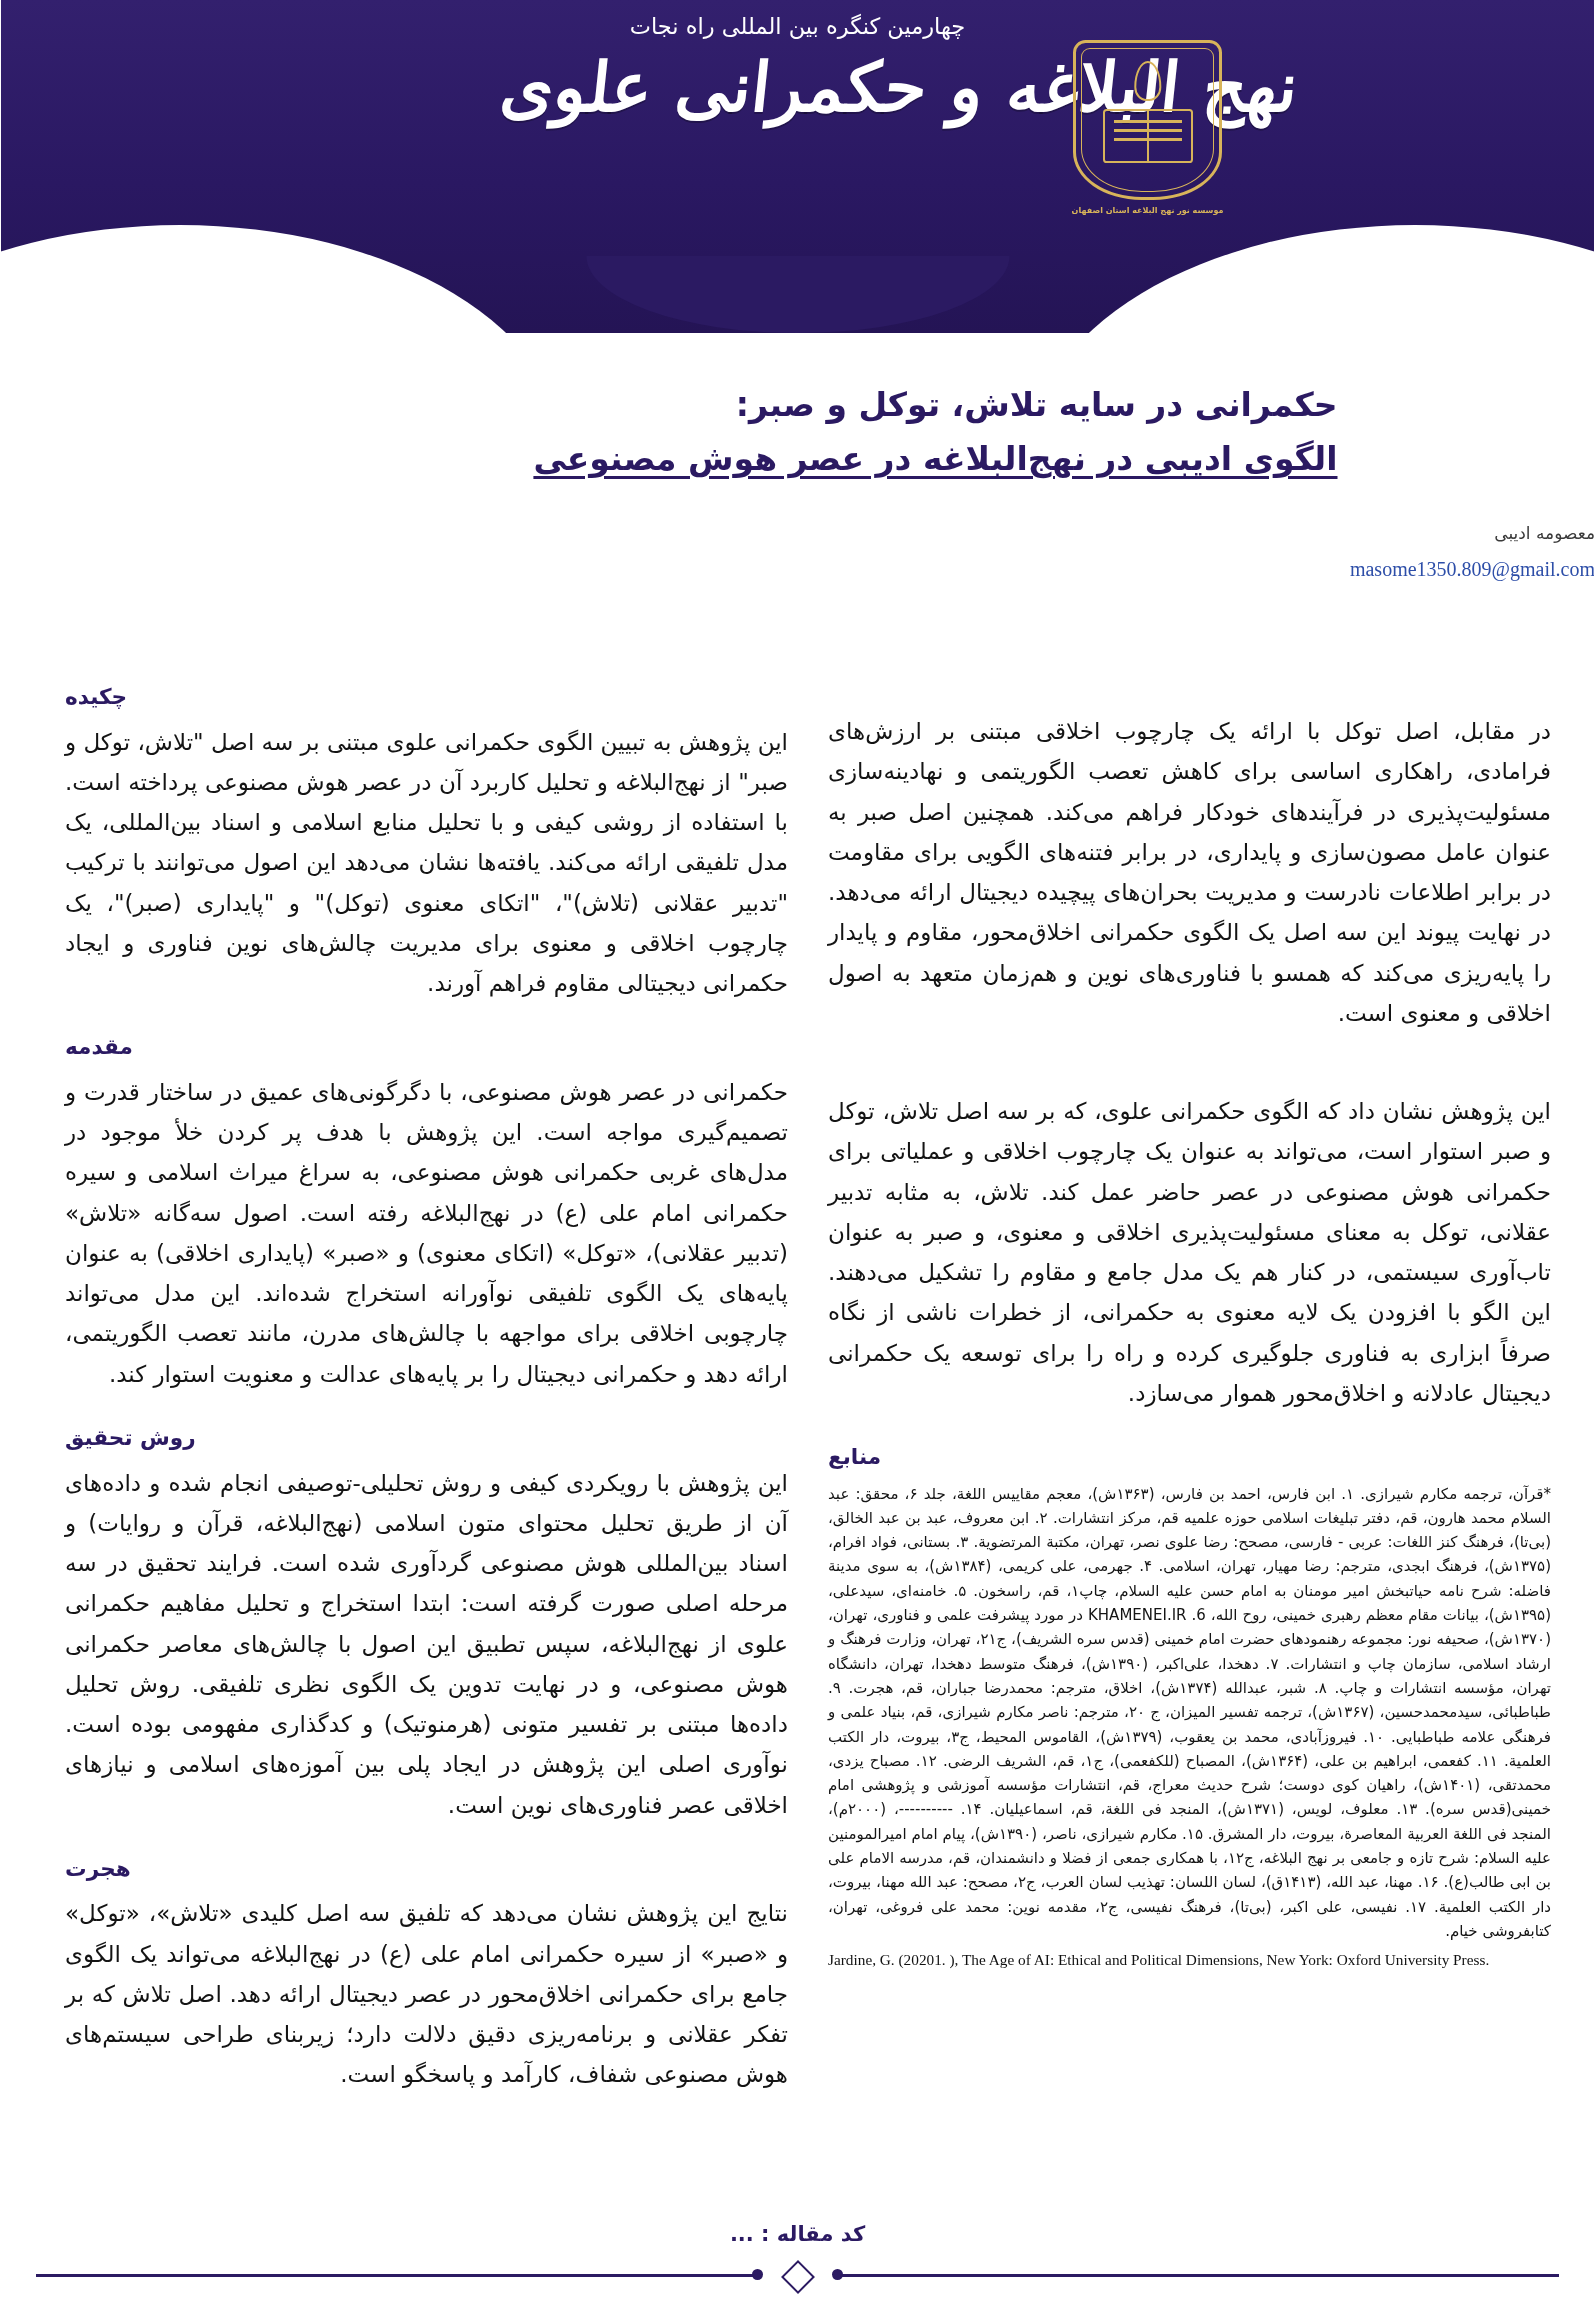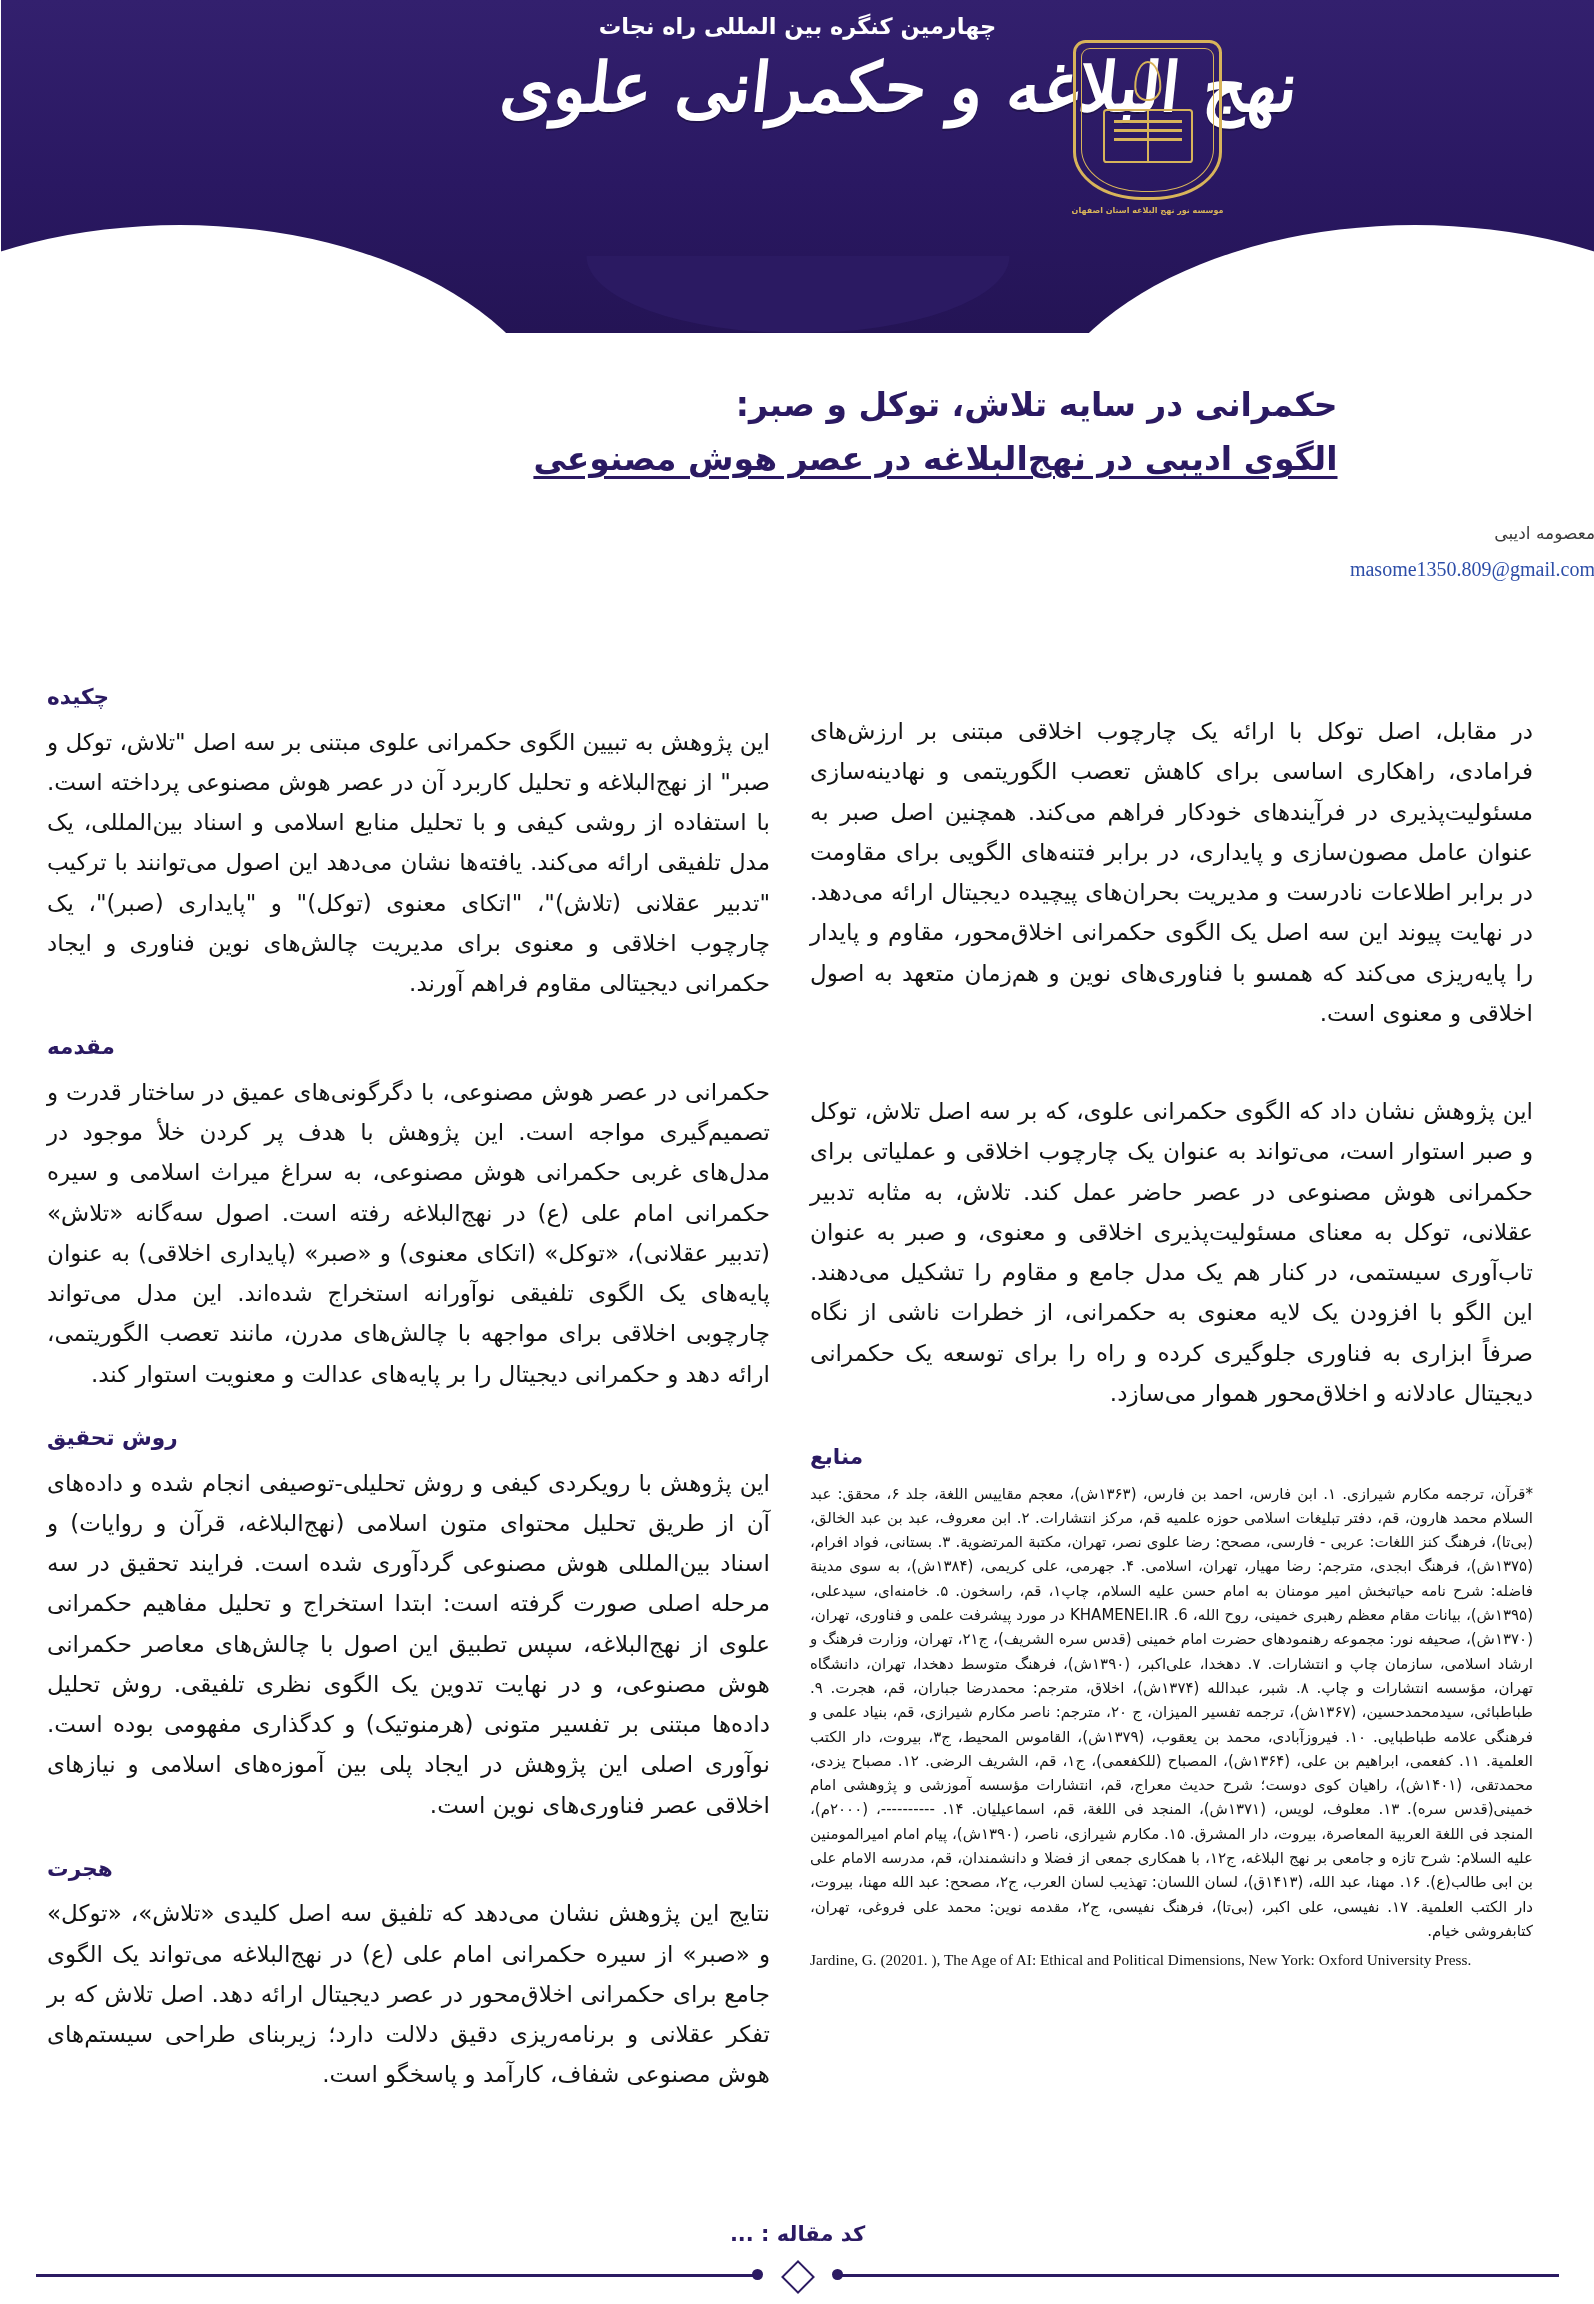--- a/index.html
+++ b/index.html
@@ -51,21 +51,21 @@
     border-radius: 0 0 50% 50% / 0 0 100% 100%;
   }
   .congress-title {
     position: absolute;
     top: 12.6px;
     left: 0;
     right: 0;
     text-align: center;
     color: #ffffff;
     font-size: 22.5px;
-    font-weight: bold;
+    font-weight: normal;
     letter-spacing: 0.3px;
   }
   .logo-wrap {
     position: absolute;
     top: 40px;
     left: 1073px;
     width: 149px;
     height: 162px;
     font-weight: bold;
   }
@@ -176,21 +176,21 @@
     color: #2d4ea8;
     font-size: 20px;
     direction: ltr;
     font-family: "Liberation Serif", serif;
   }
 
   
   .columns {
     position: absolute;
     top: 684px;
-    left: 47px;
+    left: 65px;
     width: 1501px;
     display: flex;
     flex-direction: row-reverse;
     gap: 40px;
     direction: rtl;
   }
   .col { width: 723px; }
   .sec-head {
     color: #2b1a62;
     font-size: 21.6px;

